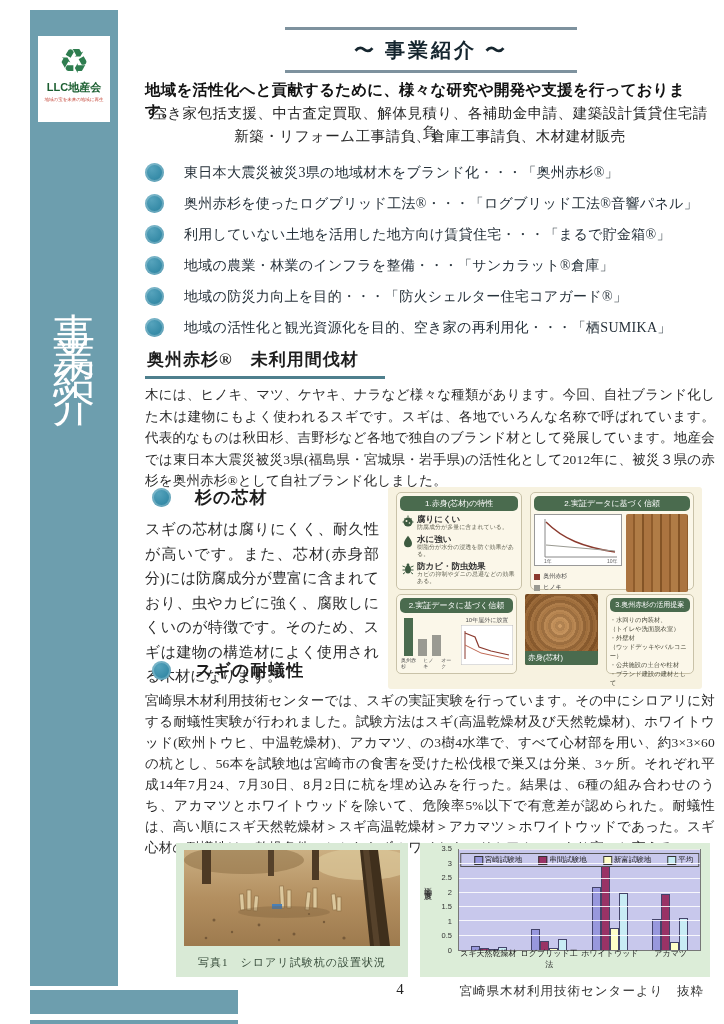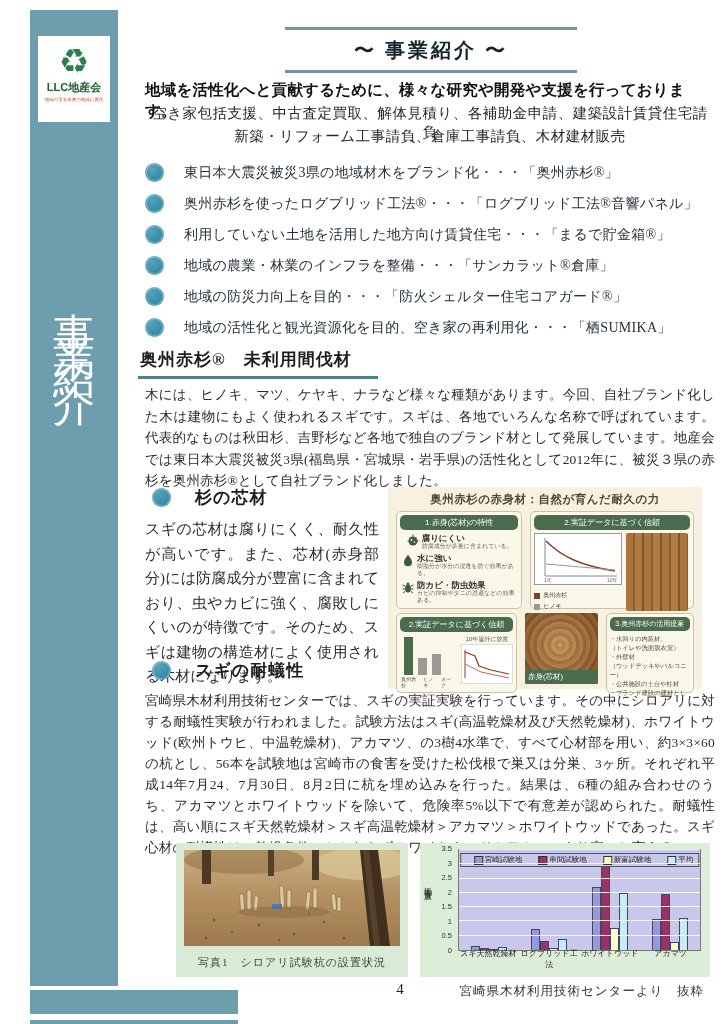--- a/index.html
+++ b/index.html
@@ -40,36 +40,36 @@
   .biz-row{display:flex;align-items:flex-start;}
   .dot{
     flex:0 0 auto;width:19px;height:19px;border-radius:50%;
     background:radial-gradient(circle at 35% 30%, #56a3bc, #2f86a3 75%);
     box-shadow:inset 0 0 0 2px rgba(255,255,255,0.25);
     margin-right:20px;margin-top:0px;
   }
   .biz-text{font-size:14px;color:#26313a;letter-spacing:0.3px;padding-top:1px;}
 
   
-  .sec-head{left:138px;top:348px;font-size:17px;font-weight:bold;color:#1d1d1d;
+  .sec-head{left:145px;top:348px;font-size:17px;font-weight:bold;color:#1d1d1d;
     border-bottom:3px solid #4E7F8D;padding:0 26px 5px 2px;letter-spacing:1px;}
   .para{left:145px;width:570px;font-size:13.5px;line-height:21.5px;color:#2b2b2b;text-align:justify;letter-spacing:0.2px;}
   .sub-head-row{display:flex;align-items:center;}
   .sub-head-row .dot{margin-right:24px;}
   .sub-head{font-size:17px;font-weight:bold;color:#1d1d1d;letter-spacing:1px;}
   .shinzai-text{left:145px;top:517px;width:234px;font-size:15px;line-height:24.5px;text-align:justify;color:#2b2b2b;}
 
   
   .info{left:388px;top:487px;width:314px;height:202px;background:#F7F2E0;border-radius:3px;
     box-sizing:border-box;padding:5px 8px;font-family:"Liberation Sans","DejaVu Sans",sans-serif;}
   .info-title{font-size:11.5px;font-weight:bold;color:#4d4a33;text-align:center;letter-spacing:0.5px;margin-bottom:4px;}
   .info-row{display:flex;gap:8px;}
   .ibox{background:#FBF7E9;border:1px solid #c9c2a8;border-radius:5px;padding:3px;box-sizing:border-box;}
   .ipill{background:#4A6B4E;color:#fff;font-size:8px;text-align:center;border-radius:5px;padding:2px 0;margin-bottom:3px;}
-  .feat-row{display:flex;align-items:flex-start;margin:3px 1px;justify-content:center;}
+  .feat-row{display:flex;align-items:flex-start;margin:3px 1px;}
   .feat-icon{flex:0 0 16px;height:14px;}
   .feat-title{font-size:8.5px;font-weight:bold;color:#2f2f2f;line-height:10px;}
   .feat-desc{font-size:6px;color:#6b6b5c;line-height:7px;}
   .mini-chart{background:#fff;border:1px solid #999;}
   .mini-leg{display:flex;align-items:center;gap:3px;font-size:6px;color:#444;margin-top:2px;}
   .mini-sw{width:6px;height:6px;display:inline-block;}
   .woodwall{background:repeating-linear-gradient(90deg,#ab7440 0 7px,#8f5c2c 7px 9px,#b07c46 9px 16px,#845426 16px 18px);border-radius:2px;}
   .woodring{position:relative;width:76px;height:71px;border-radius:2px;overflow:hidden;
     background:
       radial-gradient(circle at 48% 45%, rgba(255,220,170,0.35), rgba(60,30,5,0.35) 85%),
@@ -161,21 +161,20 @@
   <div class="abs sec-head">奥州赤杉®　未利用間伐材</div>
   <div class="abs para" style="top:384px;">木には、ヒノキ、マツ、ケヤキ、ナラなど様々な種類があります。今回、自社ブランド化した木は建物にもよく使われるスギです。スギは、各地でいろんな名称で呼ばれています。代表的なものは秋田杉、吉野杉など各地で独自のブランド材として発展しています。地産会では東日本大震災被災3県(福島県・宮城県・岩手県)の活性化として2012年に、被災３県の赤杉を奥州赤杉®として自社ブランド化しました。</div>
 
   <div class="abs sub-head-row" style="left:152px;top:486px;">
     <span class="dot"></span>
     <span class="sub-head">杉の芯材</span>
   </div>
   <div class="abs shinzai-text">スギの芯材は腐りにくく、耐久性が高いです。また、芯材(赤身部分)には防腐成分が豊富に含まれており、虫やカビに強く、腐敗しにくいのが特徴です。そのため、スギは建物の構造材によく使用される木材になります。</div>
 
   <div class="abs info">
-    <div class="info-title">奥州赤杉の赤身材：自然が育んだ耐久の力</div>
 
     <div class="info-row">
 
       <div class="ibox" style="width:128px;height:98px;">
         <div class="ipill">1.赤身(芯材)の特性</div>
         <div class="feat-row">
           <span class="feat-icon">
             <svg width="14" height="13" viewBox="0 0 14 13">
                 <circle cx="7" cy="7" r="4.5" fill="#3D5A40"></circle>
                 <circle cx="5.5" cy="6" r="1" fill="#F7F2E0"></circle>

